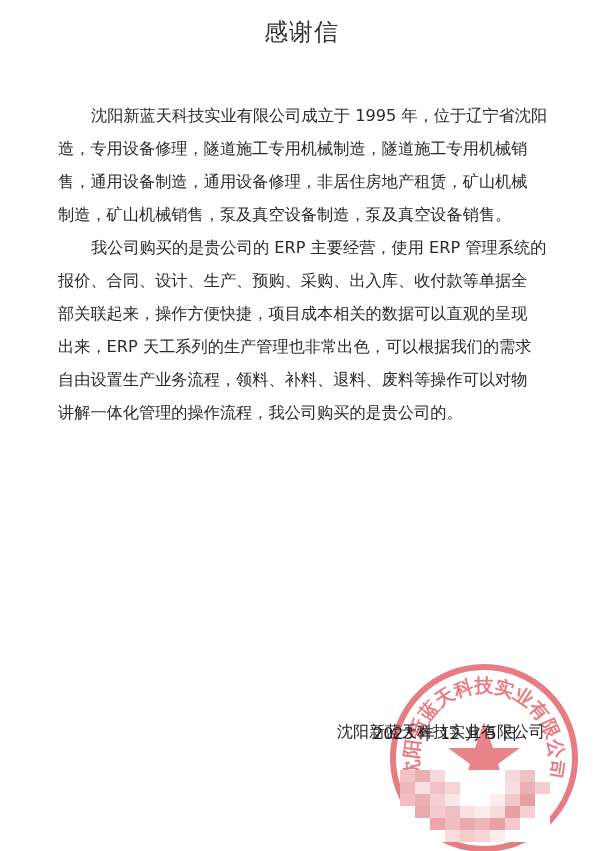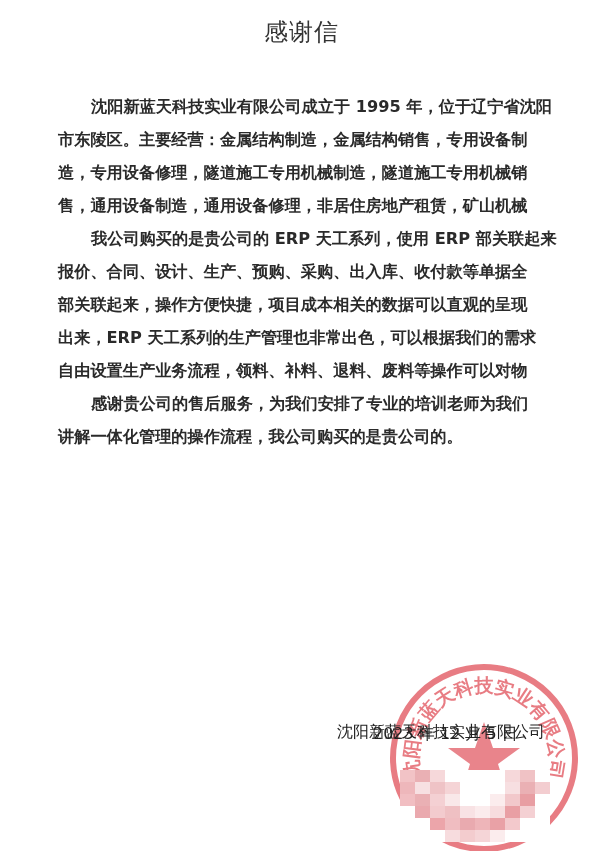--- a/index.html
+++ b/index.html
@@ -5,22 +5,22 @@
   html, body { margin: 0; padding: 0; }
   body {
     width: 603px; height: 851px; background: #ffffff; position: relative; overflow: hidden;
     font-family: "DejaVu Sans", "Liberation Sans", sans-serif; color: #2a2a2a;
   }
   .title {
     position: absolute; top: 16px; left: 0; width: 603px; text-align: center;
     font-size: 24px; font-weight: normal; color: #333; letter-spacing: 1px;
   }
   .body-text {
-    position: absolute; left: 58px; top: 90px; width: 494px;
-    font-size: 16.2px; line-height: 33px; font-weight: bold;
+    position: absolute; left: 58px; top: 99px; width: 494px;
+    font-size: 16.2px; line-height: 33px;
   }
   .line { display: block; white-space: nowrap; }
   .line.indent { padding-left: 33px; }
   .line.noindent { padding-left: 0; }
   .stamp {
     position: absolute; left: 390px; top: 664px; width: 188px; height: 188px;
     border-radius: 50%; border: 6px solid rgba(224, 80, 90, 0.75);
     box-sizing: border-box; z-index: 1;
   }
   .stamp svg { position: absolute; left: -6px; top: -6px; }
@@ -37,33 +37,32 @@
 </style>
 </head>
 <body>
 
 <div>
   <div class="title">感谢信</div>
 
   <div class="body-text">
     <div>
       <span class="line indent">沈阳新蓝天科技实业有限公司成立于 1995 年，位于辽宁省沈阳</span>
-      <span class="line noindent">市东陵区。主要经营：金属结构制造，金属结构销售，专用设备制</span>
       <span class="line noindent">造，专用设备修理，隧道施工专用机械制造，隧道施工专用机械销</span>
       <span class="line noindent">售，通用设备制造，通用设备修理，非居住房地产租赁，矿山机械</span>
+      <span class="line noindent">制造，矿山机械销售，泵及真空设备制造，泵及真空设备销售。</span>
     </div>
     <div>
-      <span class="line indent">我公司购买的是贵公司的 ERP 天工系列，使用 ERP 部关联起来</span>
+      <span class="line indent">我公司购买的是贵公司的 ERP 主要经营，使用 ERP 管理系统的</span>
       <span class="line noindent">报价、合同、设计、生产、预购、采购、出入库、收付款等单据全</span>
       <span class="line noindent">部关联起来，操作方便快捷，项目成本相关的数据可以直观的呈现</span>
       <span class="line noindent">出来，ERP 天工系列的生产管理也非常出色，可以根据我们的需求</span>
       <span class="line noindent">自由设置生产业务流程，领料、补料、退料、废料等操作可以对物</span>
     </div>
     <div>
-      <span class="line indent">感谢贵公司的售后服务，为我们安排了专业的培训老师为我们</span>
       <span class="line noindent">讲解一体化管理的操作流程，我公司购买的是贵公司的。</span>
     </div>
   </div>
 
   <div class="stamp">
     <svg width="188" height="188" viewBox="0 0 188 188">
       <defs>
         <path id="sealArc" d="M 30 110 A 66 66 0 1 1 158 110"></path>
       </defs>
       <text font-size="19" fill="rgba(224,80,90,0.75)" font-family="DejaVu Sans, sans-serif" font-weight="bold">

